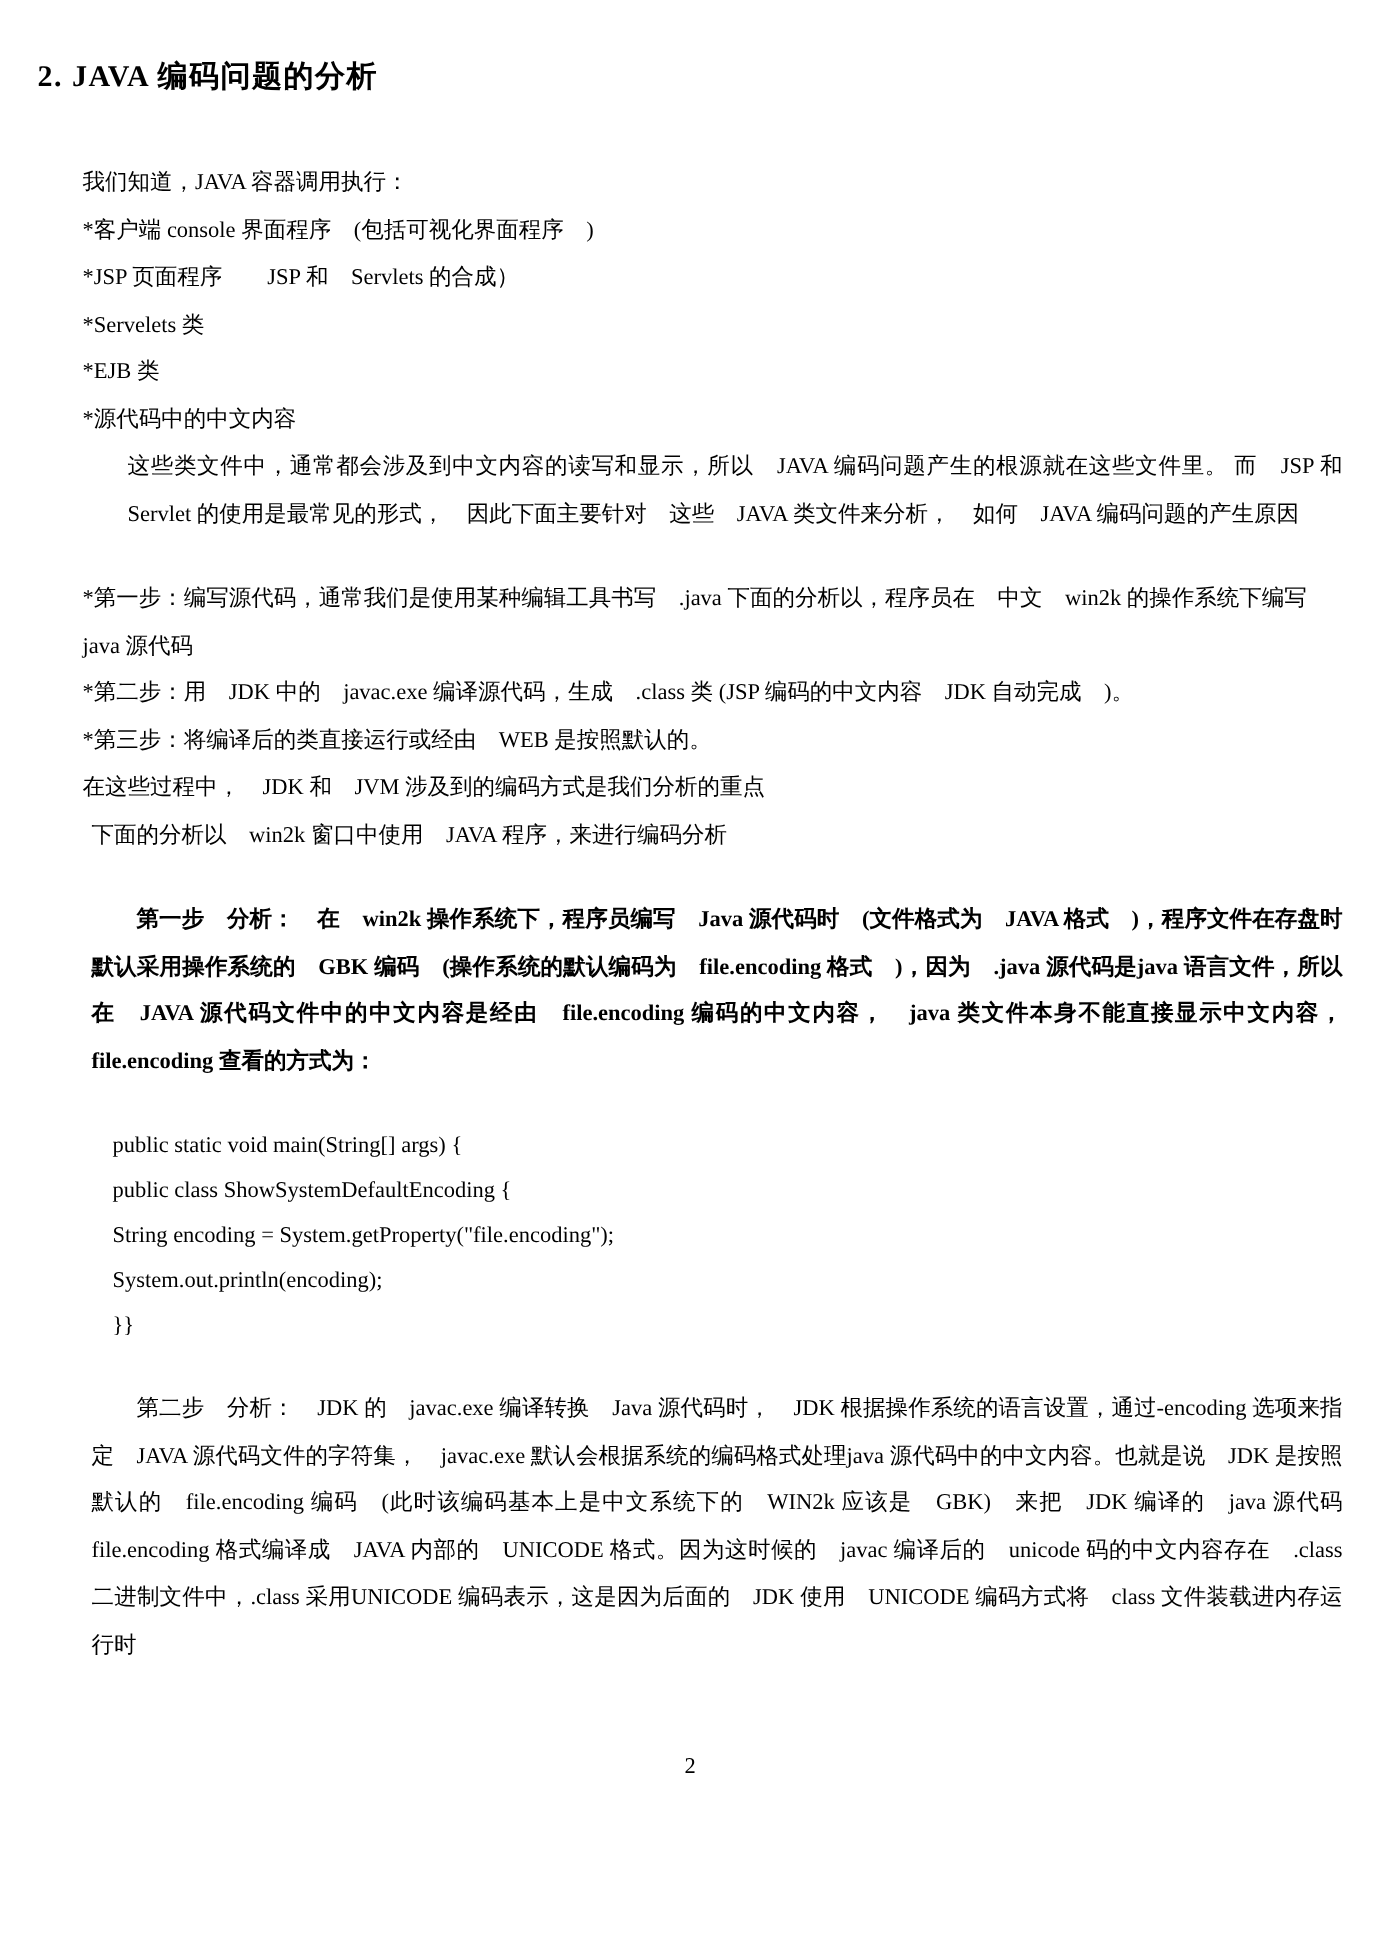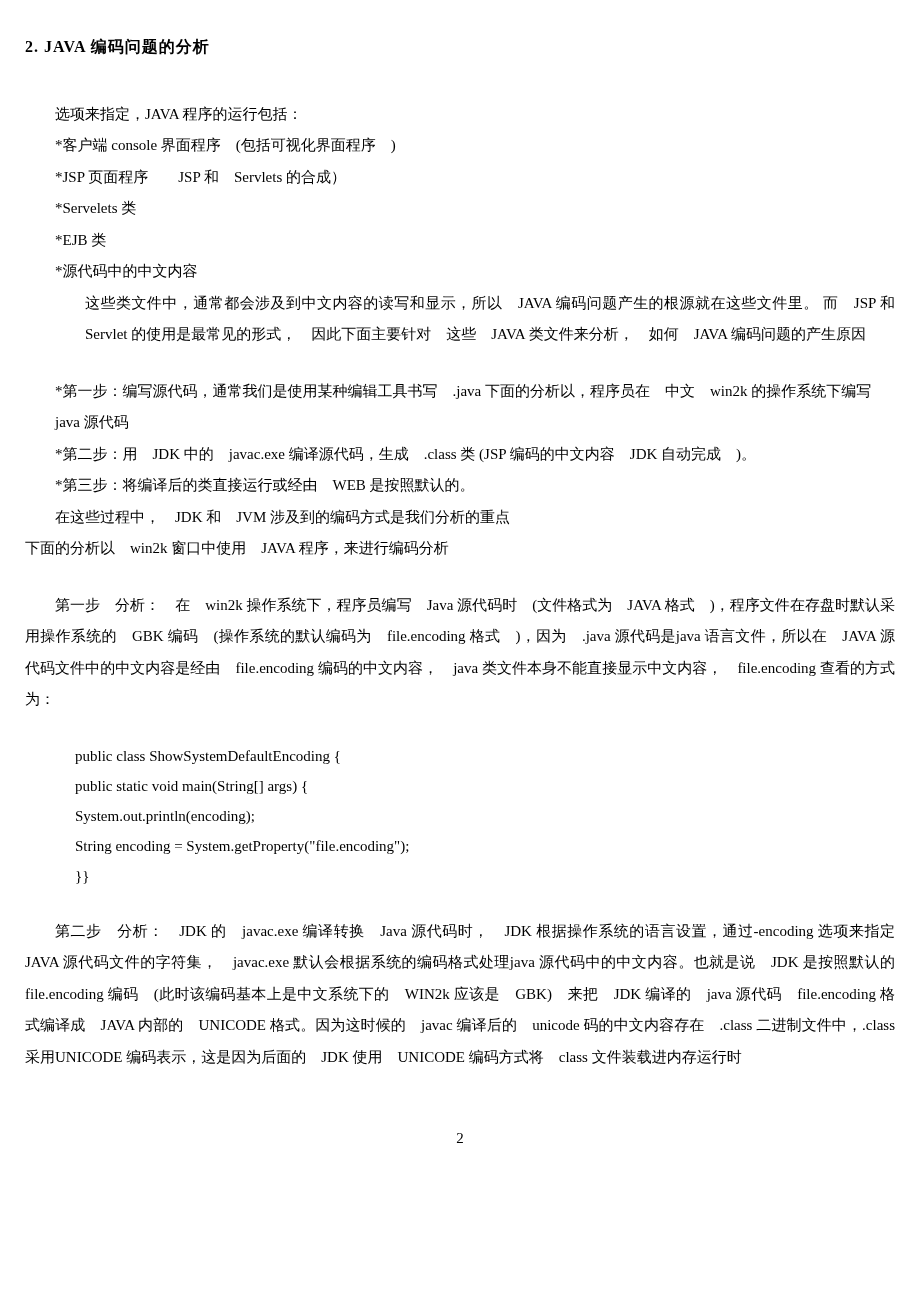--- a/index.html
+++ b/index.html
@@ -6,72 +6,73 @@
       font-family: "Times New Roman", serif;
       font-size: 15px;
       line-height: 2.1;
       max-width: 870px;
       margin: 0 auto;
       padding: 30px 25px;
       color: #000;
       background: #fff;
     }
     .heading {
-      font-size: 16px;
+      font-size: 20px;
       font-weight: bold;
       margin-bottom: 35px;
       letter-spacing: 1px;
     }
     .indent {
       padding-left: 30px;
     }
     .para {
       margin-bottom: 25px;
       text-align: justify;
+      margin-left: 36px;
     }
     .code-block {
       padding-left: 50px;
       line-height: 2.0;
       font-family: "Times New Roman", serif;
     }
     .page-num {
       text-align: center;
       margin-top: 50px;
     }
   </style>
 </head>
 <body>
 
 <div class="heading">2. JAVA 编码问题的分析</div>
 
-<div class="indent">选项来指定，JAVA 程序的运行包括：</div>
+<div class="indent">我们知道，JAVA 容器调用执行：</div>
 
 <div class="indent">*客户端 console 界面程序　(包括可视化界面程序　)</div>
 <div class="indent">*JSP 页面程序　　JSP 和　Servlets 的合成）</div>
 <div class="indent">*Servelets 类</div>
 <div class="indent">*EJB 类</div>
 <div class="indent">*源代码中的中文内容</div>
 
 <div class="para" style="padding-left:30px;text-indent:-30px;margin-left:30px;text-indent:0;">
   <span>这些类文件中，通常都会涉及到中文内容的读写和显示，所以　JAVA 编码问题产生的根源就在这些文件里。 而　JSP 和　Servlet 的使用是最常见的形式，　因此下面主要针对　这些　JAVA 类文件来分析，　如何　JAVA 编码问题的产生原因</span>
 </div>
 
 <div class="indent">*第一步：编写源代码，通常我们是使用某种编辑工具书写　.java 下面的分析以，程序员在　中文　win2k 的操作系统下编写　java 源代码</div>
 <div class="indent">*第二步：用　JDK 中的　javac.exe 编译源代码，生成　.class 类  (JSP 编码的中文内容　JDK 自动完成　)。</div>
 <div class="indent">*第三步：将编译后的类直接运行或经由　WEB 是按照默认的。</div>
 
 <div class="indent">在这些过程中，　JDK 和　JVM 涉及到的编码方式是我们分析的重点</div>
 
 <div class="para" style="padding-left:0;text-indent:0;">下面的分析以　win2k 窗口中使用　JAVA 程序，来进行编码分析</div>
 
-<div class="para" style="text-indent:30px;">第一步　分析：　在　win2k 操作系统下，程序员编写　Java 源代码时　(文件格式为　JAVA 格式　)，程序文件在存盘时默认采用操作系统的　GBK 编码　(操作系统的默认编码为　file.encoding 格式　)，因为　.java 源代码是java 语言文件，所以在　JAVA 源代码文件中的中文内容是经由　file.encoding 编码的中文内容，　java 类文件本身不能直接显示中文内容，　file.encoding 查看的方式为：</div>
+<div class="para" style="text-indent:30px;font-weight:bold;">第一步　分析：　在　win2k 操作系统下，程序员编写　Java 源代码时　(文件格式为　JAVA 格式　)，程序文件在存盘时默认采用操作系统的　GBK 编码　(操作系统的默认编码为　file.encoding 格式　)，因为　.java 源代码是java 语言文件，所以在　JAVA 源代码文件中的中文内容是经由　file.encoding 编码的中文内容，　java 类文件本身不能直接显示中文内容，　file.encoding 查看的方式为：</div>
 
 <div class="code-block">
+  <div>public static void main(String[] args) {</div>
   <div>public class ShowSystemDefaultEncoding {</div>
-  <div>public static void main(String[] args) {</div>
+  <div>String encoding = System.getProperty("file.encoding");</div>
   <div>System.out.println(encoding);</div>
-  <div>String encoding = System.getProperty("file.encoding");</div>
   <div>}}</div>
 </div>
 
 <div class="para" style="text-indent:30px;margin-top:25px;">第二步　分析：　JDK 的　javac.exe 编译转换　Java 源代码时，　JDK 根据操作系统的语言设置，通过-encoding 选项来指定　JAVA 源代码文件的字符集，　javac.exe 默认会根据系统的编码格式处理java 源代码中的中文内容。也就是说　JDK 是按照默认的　file.encoding 编码　(此时该编码基本上是中文系统下的　WIN2k 应该是　GBK)　来把　JDK 编译的　java 源代码　file.encoding 格式编译成　JAVA 内部的　UNICODE 格式。因为这时候的　javac 编译后的　unicode 码的中文内容存在　.class 二进制文件中，.class 采用UNICODE 编码表示，这是因为后面的　JDK 使用　UNICODE 编码方式将　class 文件装载进内存运行时</div>
 
 <div class="page-num">2</div>
 
 </body></html>

